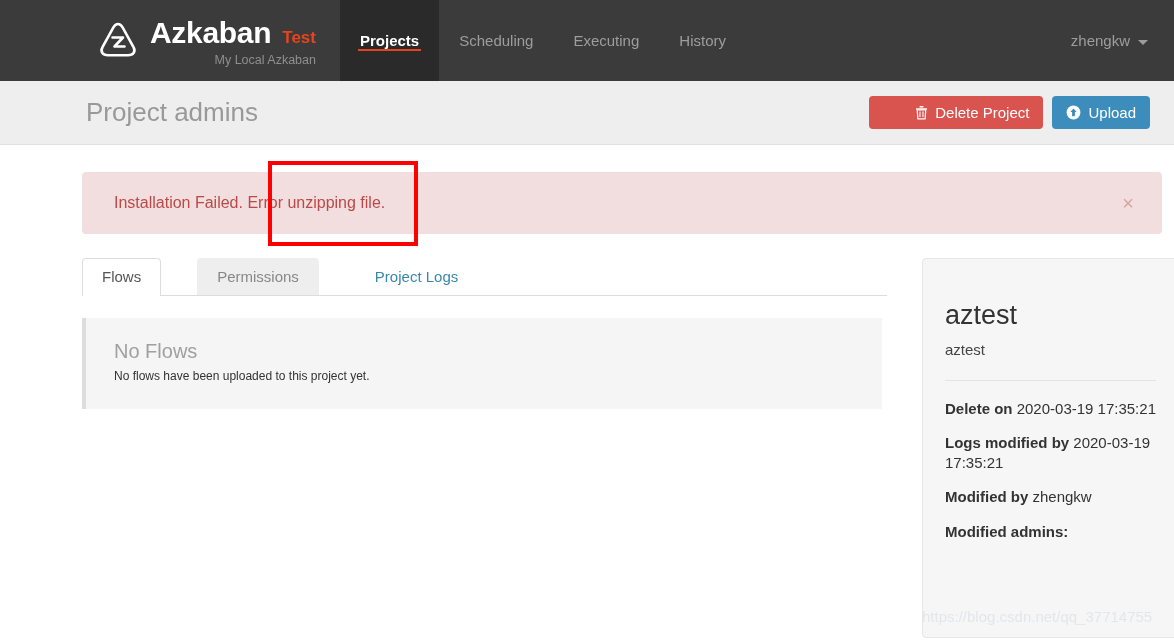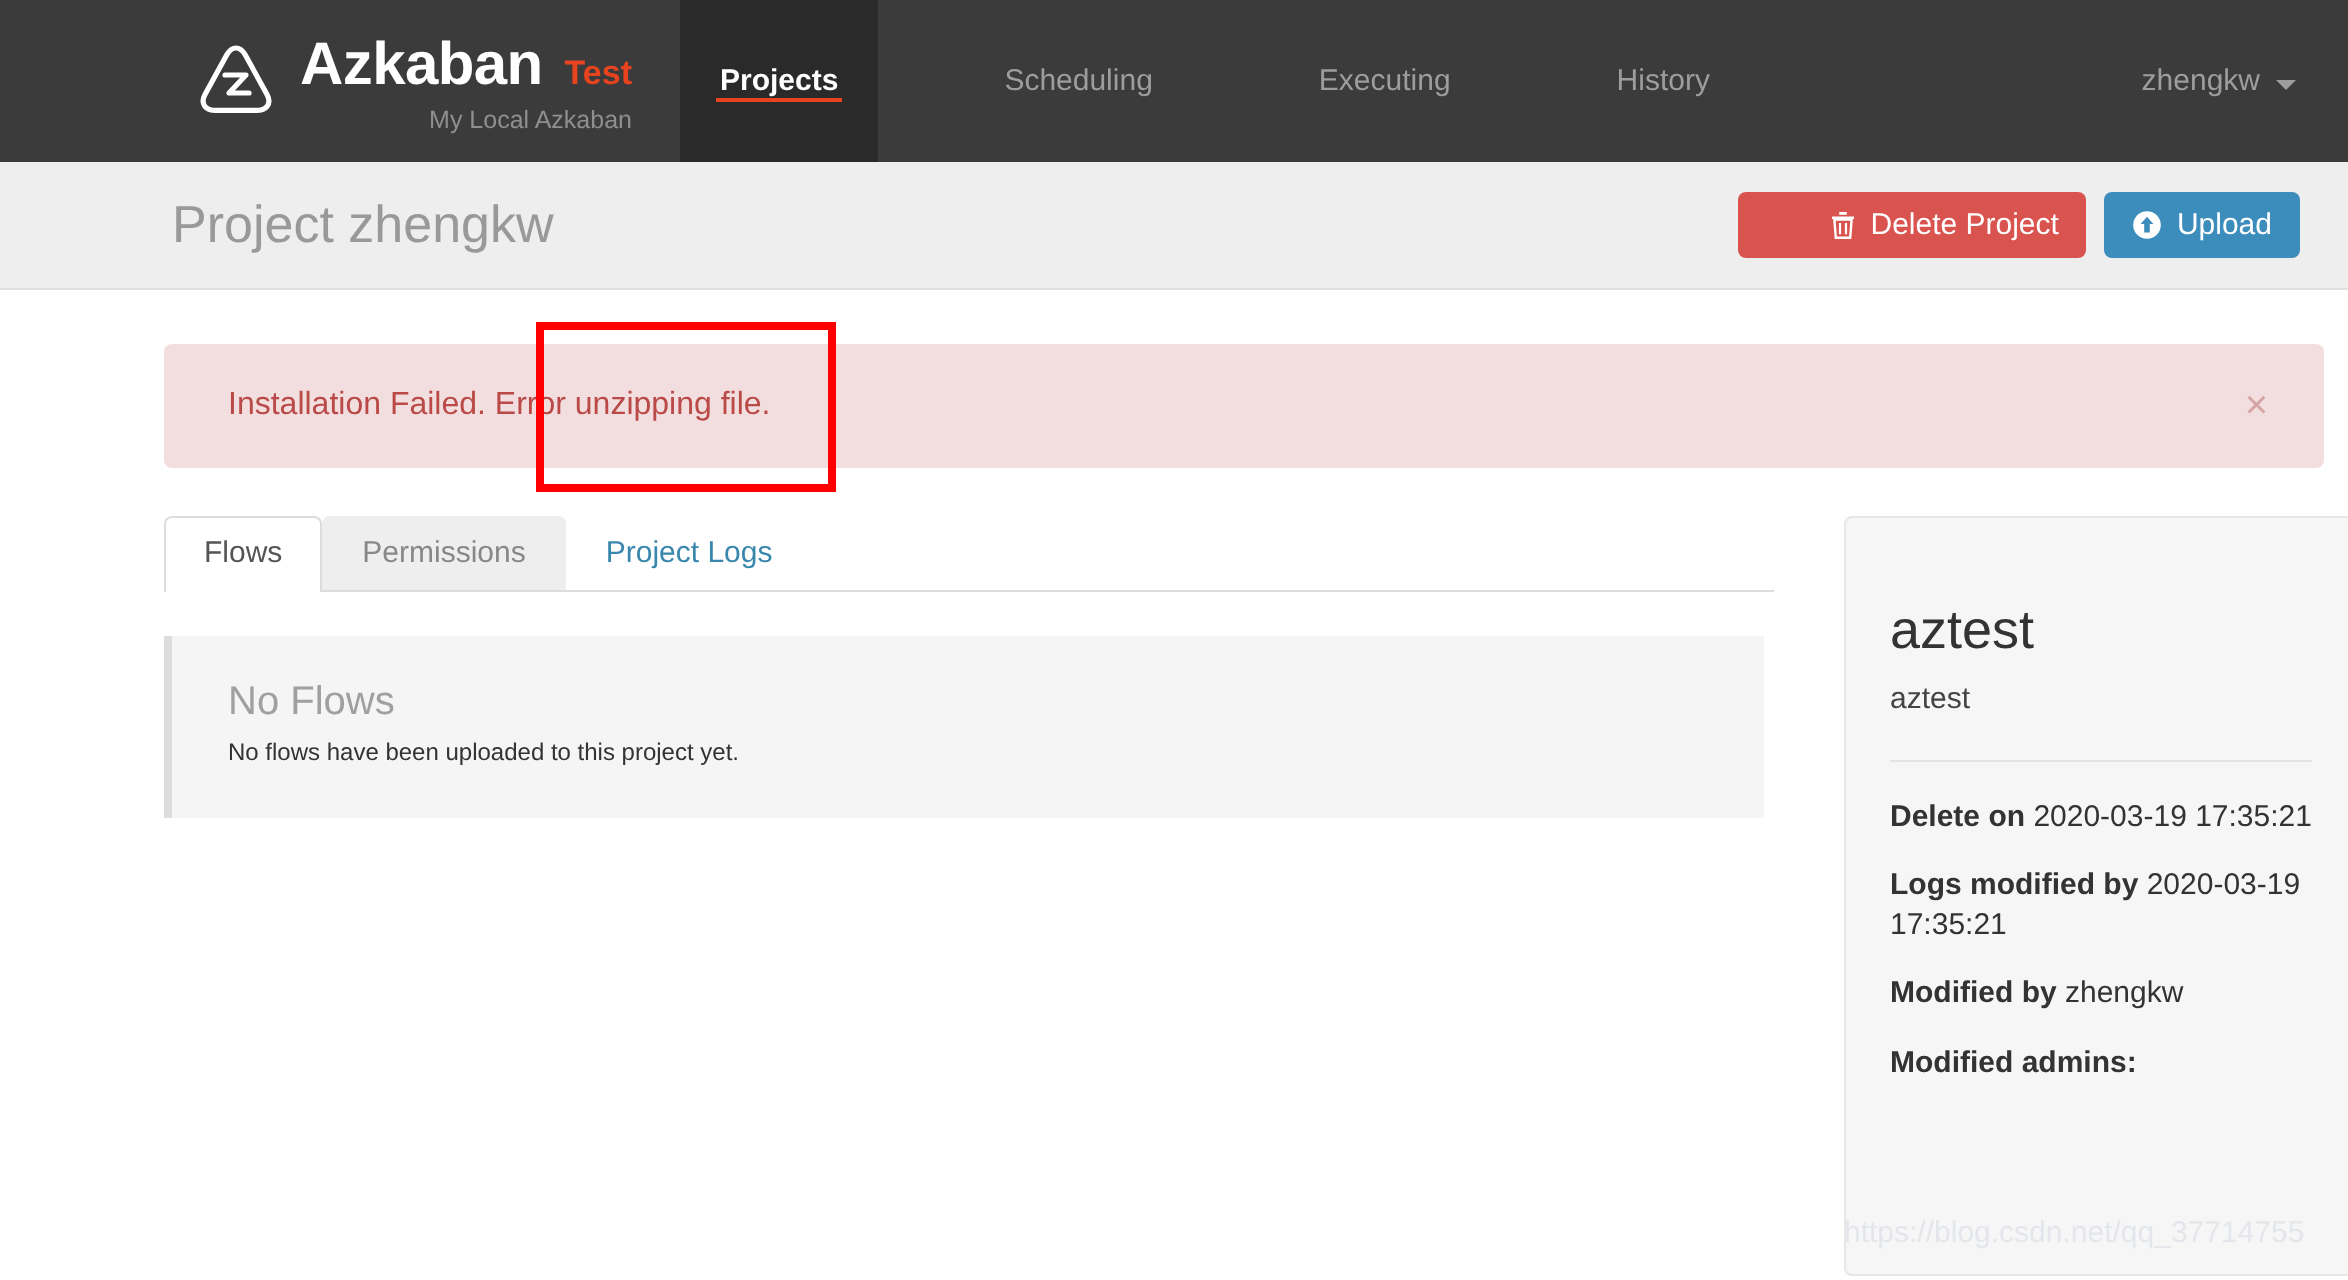--- a/index.html
+++ b/index.html
@@ -44,21 +44,21 @@
     line-height: 1;
   }
   .brand-tagline {
     color: #8f8f8f;
     font-size: 12.5px;
     text-align: right;
     margin-top: 6px;
     line-height: 1;
   }
 
-  .nav-links { display: flex; align-items: stretch; margin-left: 6px; gap: 43px; }
+  .nav-links { display: flex; align-items: stretch; margin-left: 6px; }
   .nav-link {
     display: flex;
     align-items: center;
     padding: 0 20px;
     color: #9d9d9d;
     font-size: 15px;
     text-decoration: none;
     position: relative;
     cursor: pointer;
   }
@@ -160,20 +160,21 @@
   
   .cols { display: flex; margin-top: 24px; }
   .col-main { width: 805px; flex: none; }
   .col-side { width: 257px; margin-left: 35px; flex: none; }
 
   .tabs {
     display: flex;
     align-items: flex-end;
     border-bottom: 1px solid #dddddd;
     height: 38px;
+    gap: 36px;
   }
   .tab {
     padding: 9px 19px;
     font-size: 15px;
     border: 1px solid transparent;
     border-bottom: none;
     border-radius: 4px 4px 0 0;
     cursor: pointer;
     line-height: 1.2;
     position: relative;
@@ -290,21 +291,21 @@
     <a class="nav-link" href="#">History</a>
   </div>
 
   <div class="nav-right">
     <span>zhengkw</span>
     <span class="caret"></span>
   </div>
 </div>
 
 <div class="page-head">
-  <h1 class="page-title">Project zhengkw</h1>
+  <h1 class="page-title">Project admins</h1>
 
   <div class="head-actions">
     <button class="btn btn-danger">
       <span>
         <svg width="13" height="15" viewBox="0 0 13 15" aria-hidden="true">
           <path d="M1 3.2h11v1.3H1zM4.6 1h3.8v1.4H4.6z" fill="#ffffff"></path>
           <path d="M2.2 4.8h8.6l-.7 9.1H2.9z" fill="none" stroke="#ffffff" stroke-width="1.2"></path>
           <path d="M5 6.5v5.6M8 6.5v5.6" stroke="#ffffff" stroke-width="1.1"></path>
         </svg>
       </span>

